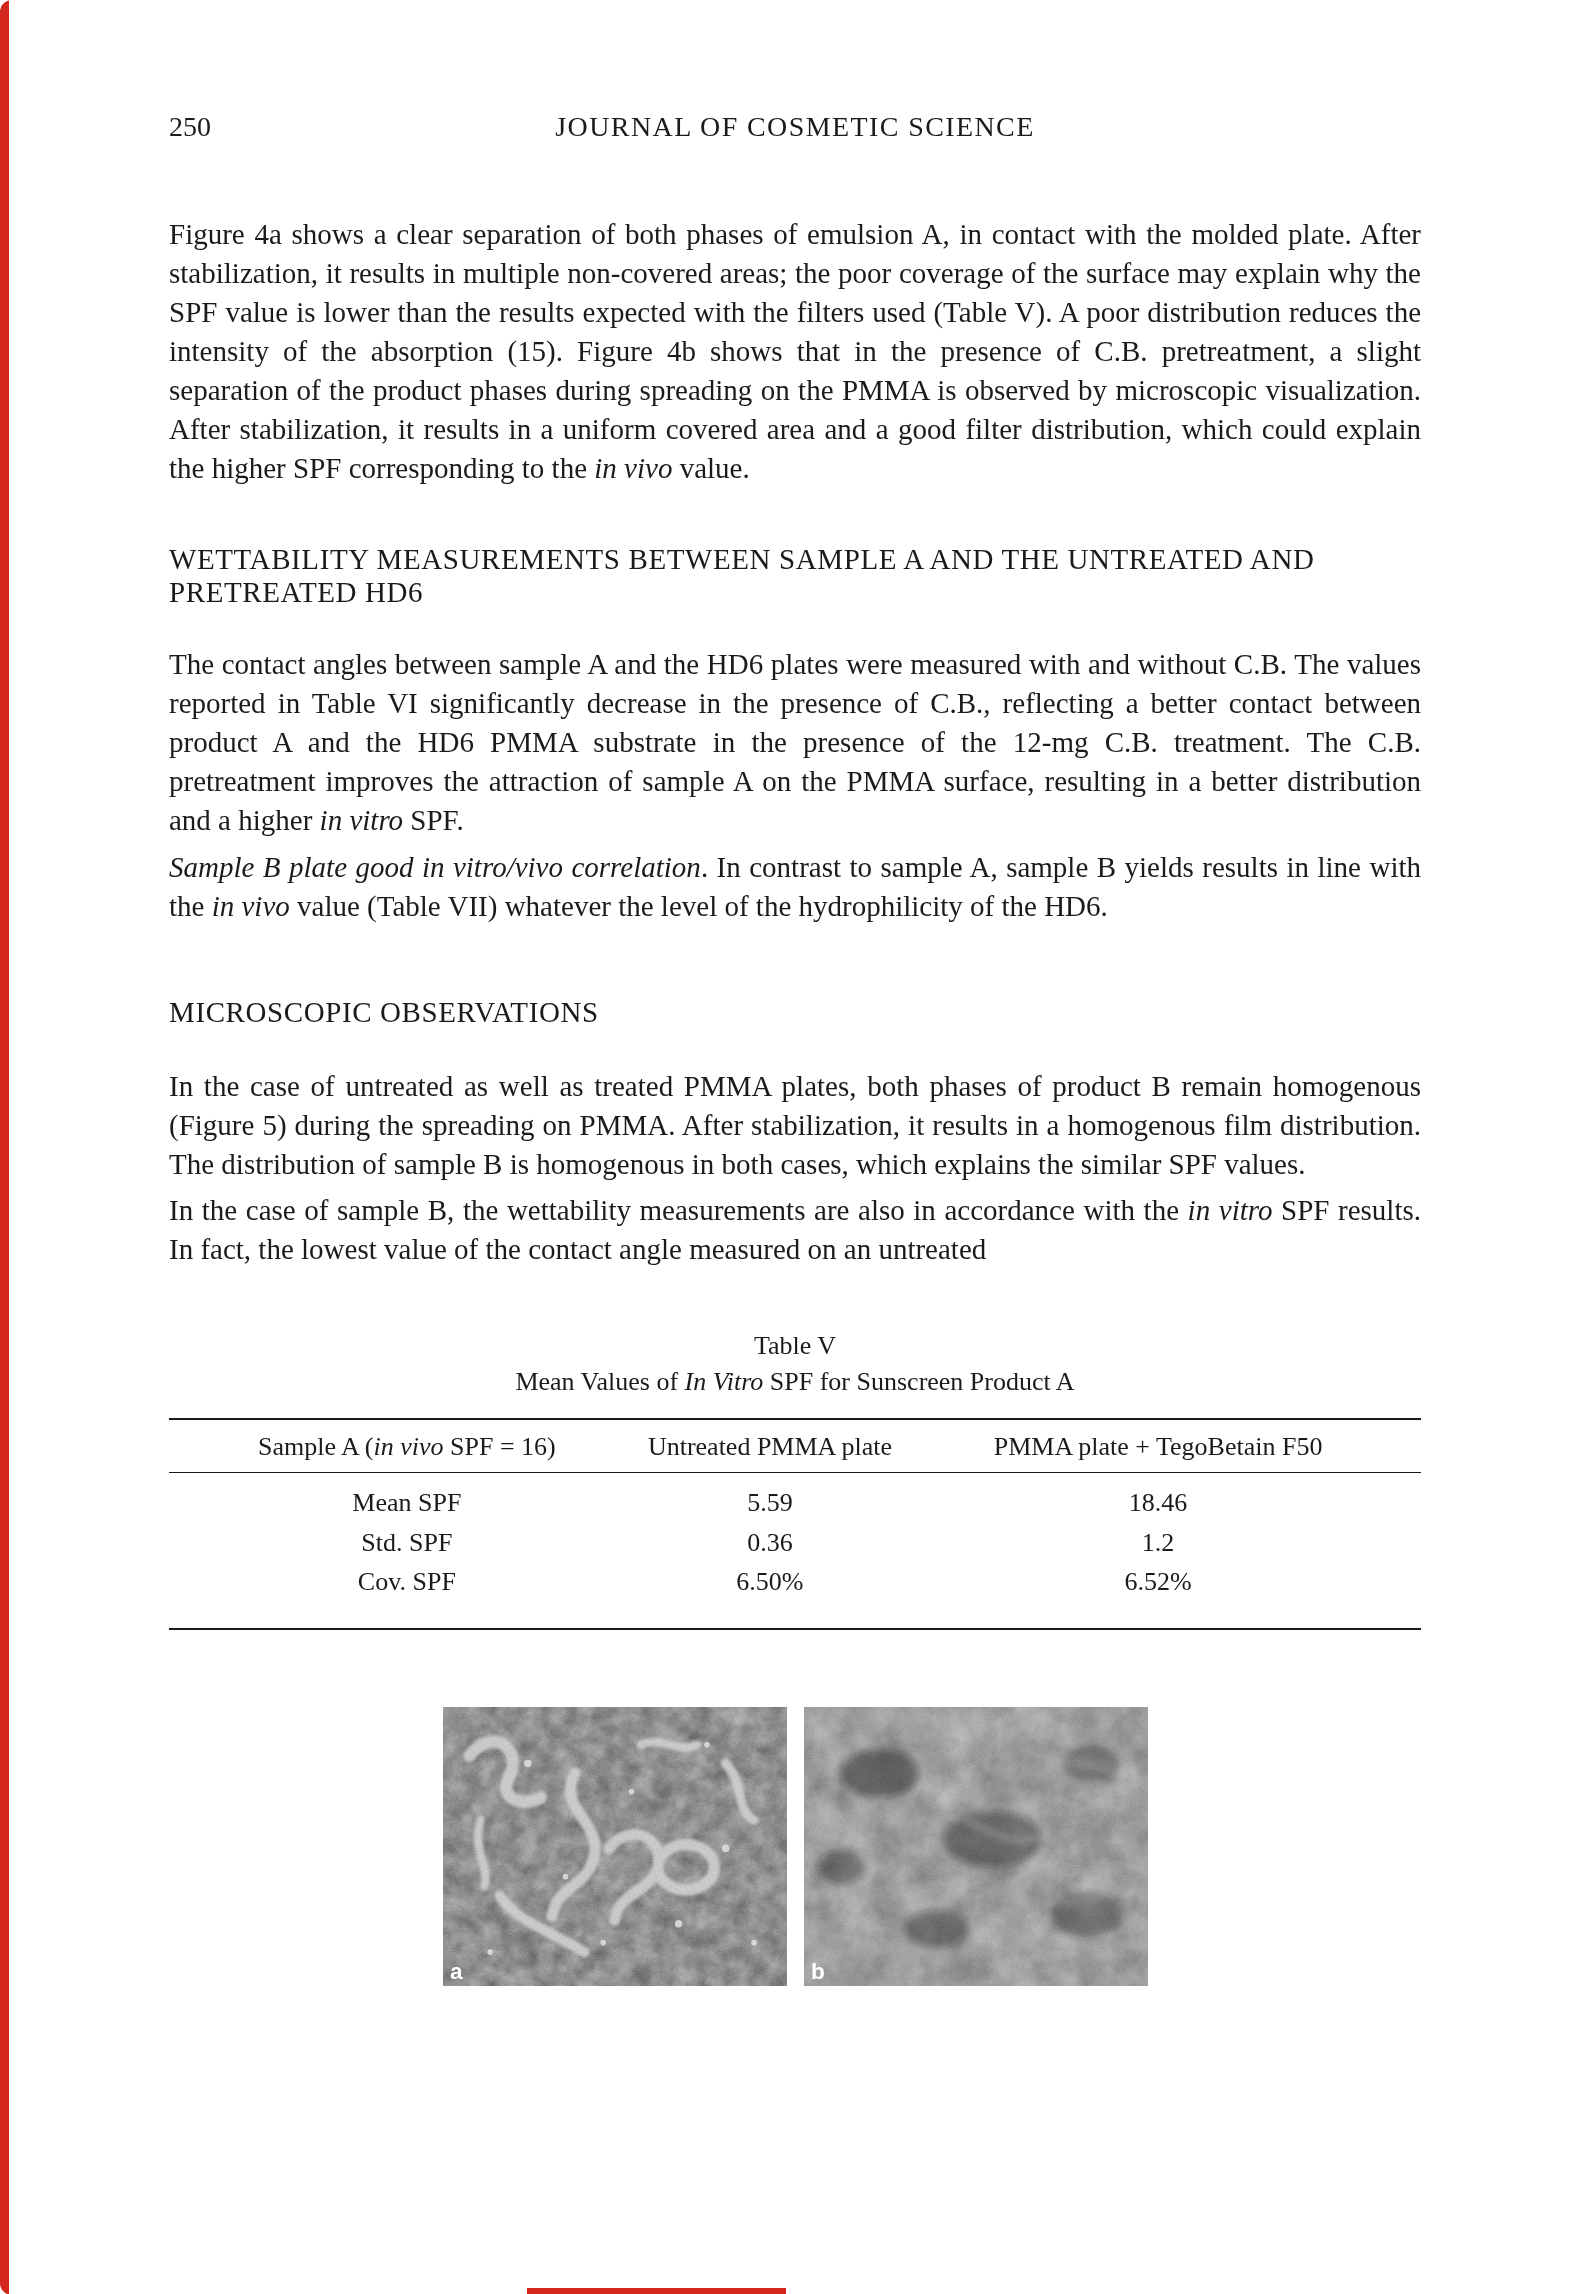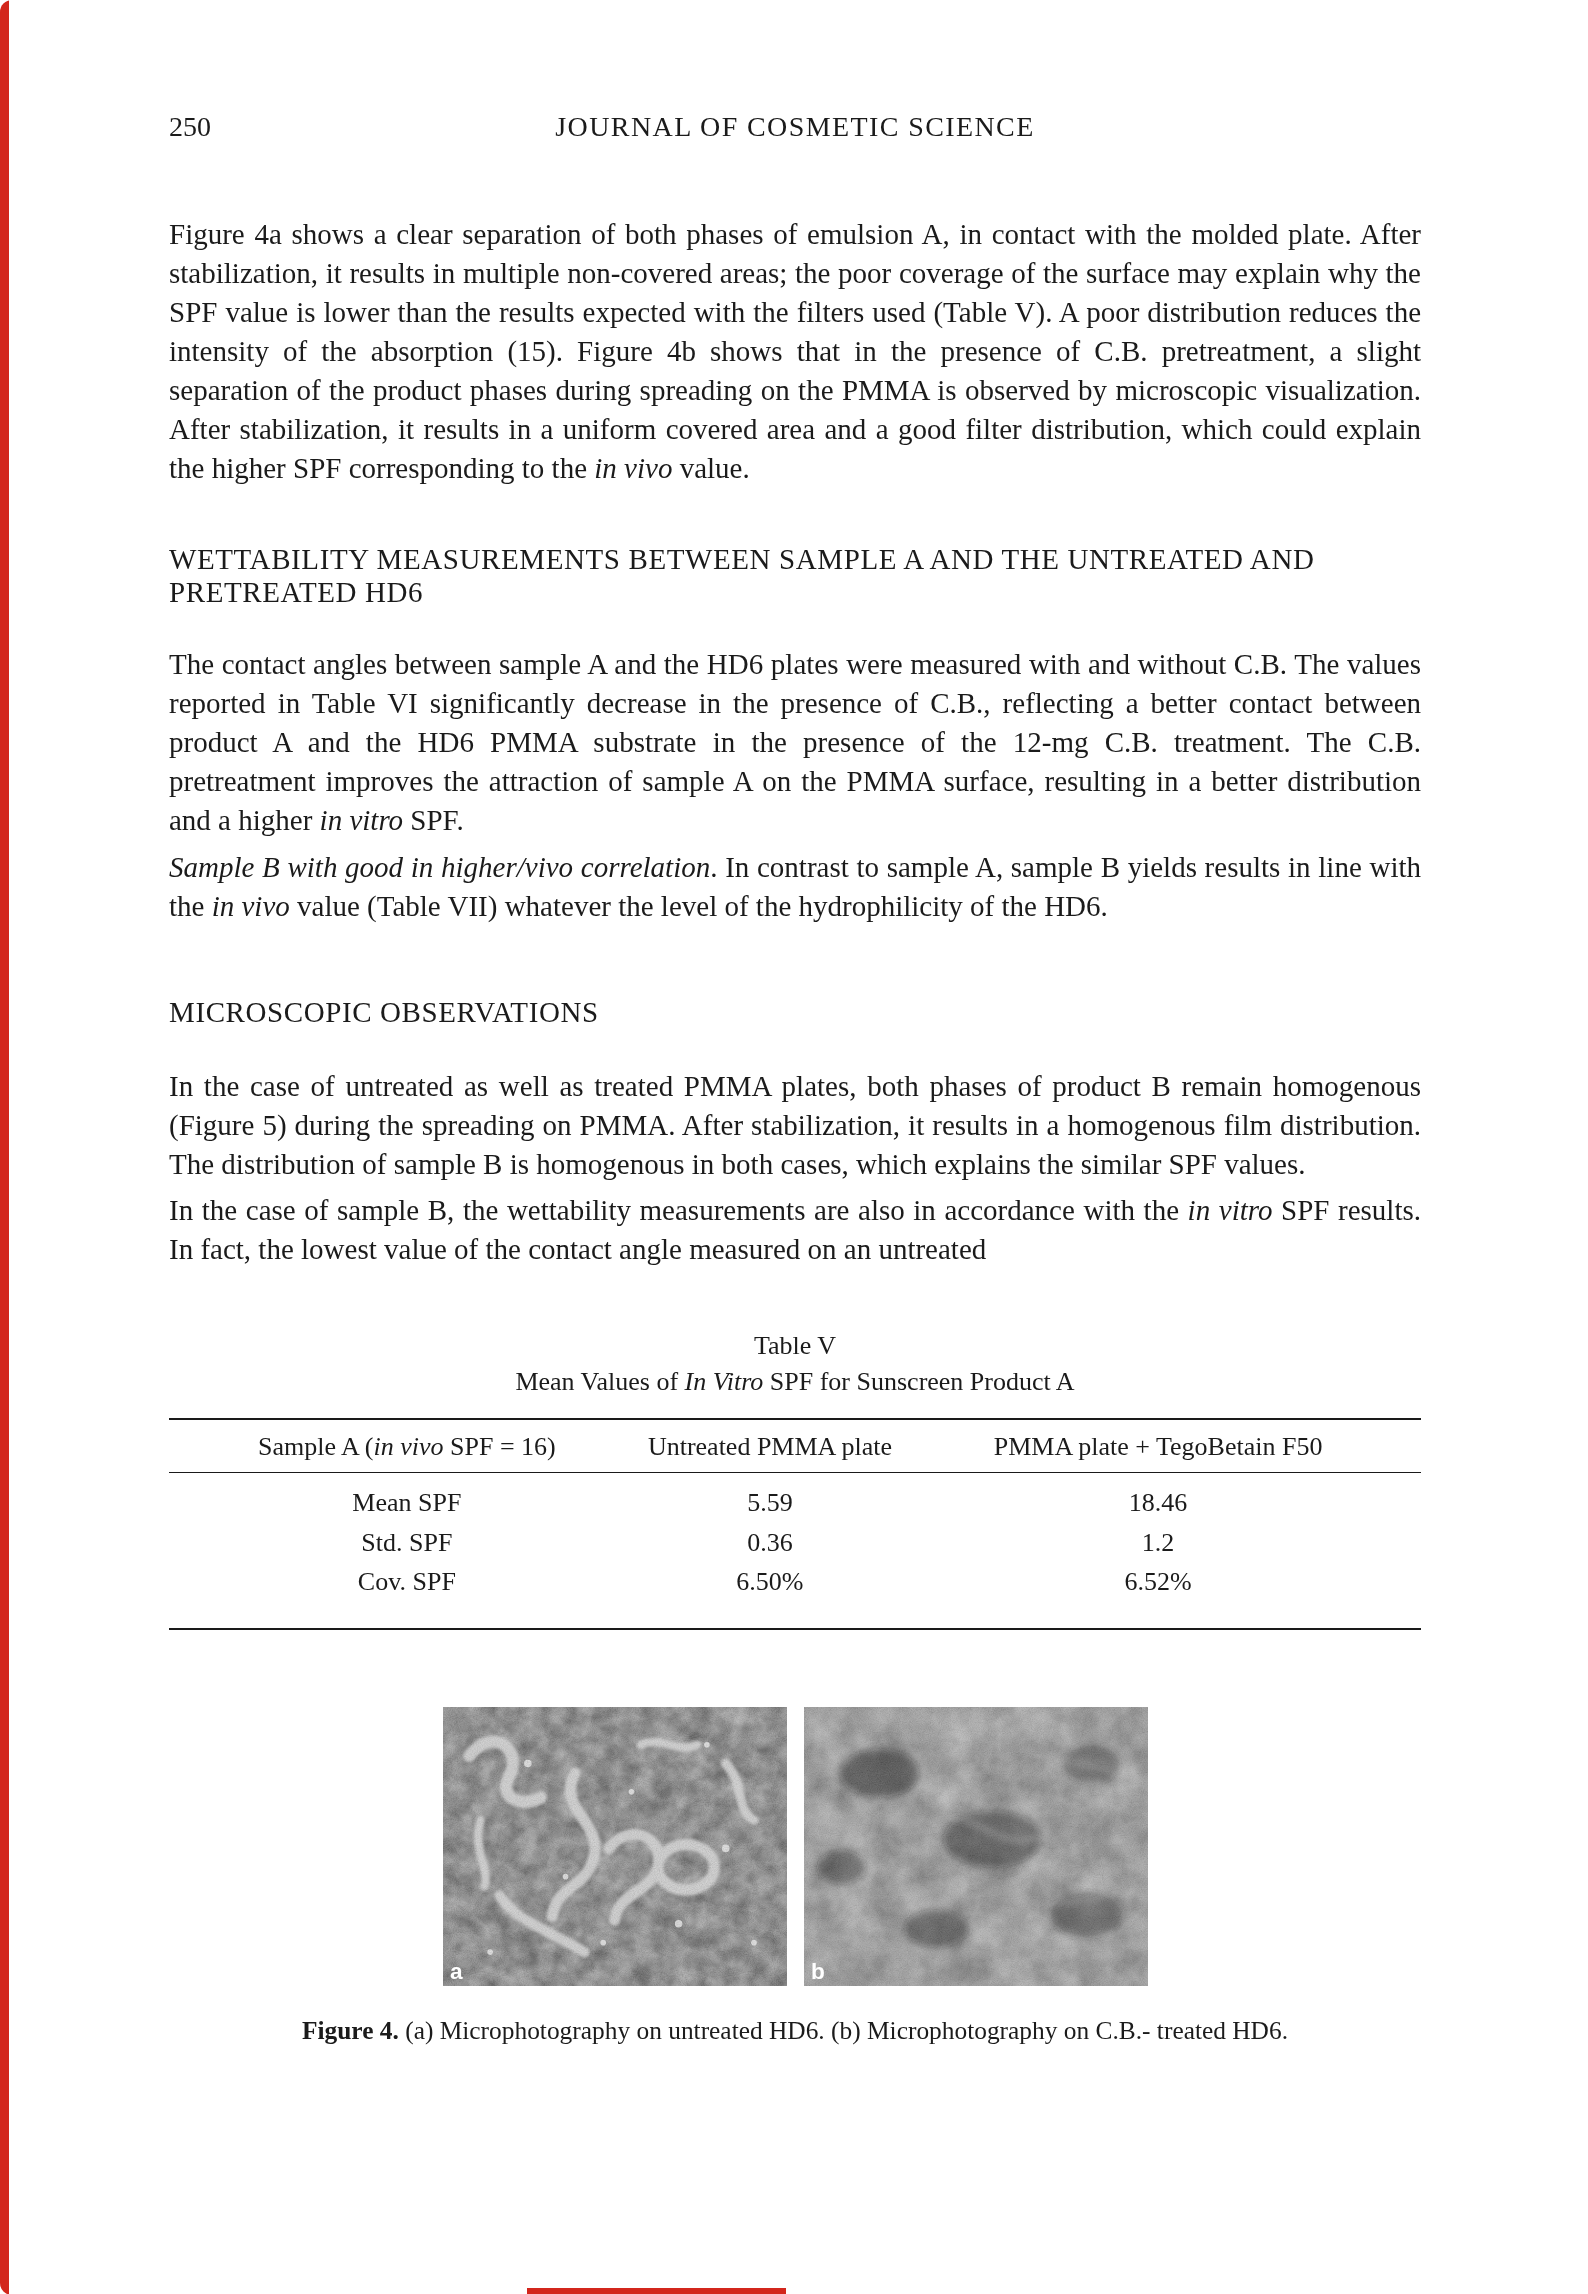--- a/index.html
+++ b/index.html
@@ -64,21 +64,21 @@
       <span class="pagenum">250</span>
       <span class="jtitle">JOURNAL OF COSMETIC SCIENCE</span>
     </div>
 
     <p class="body p1"><span>Figure 4a shows a clear separation of both phases of emulsion A, in contact with the molded plate. After stabilization, it results in multiple non-covered areas; the poor coverage of the surface may explain why the SPF value is lower than the results expected with the filters used (Table V). A poor distribution reduces the intensity of the absorption (15). Figure 4b shows that in the presence of C.B. pretreatment, a slight separation of the product phases during spreading on the PMMA is observed by microscopic visualization. After stabilization, it results in a uniform covered area and a good filter distribution, which could explain the higher SPF corresponding to the </span><i>in vivo</i><span> value.</span></p>
 
     <h2 class="sec">WETTABILITY MEASUREMENTS BETWEEN SAMPLE A AND THE UNTREATED AND PRETREATED HD6</h2>
 
     <p class="body p2"><span>The contact angles between sample A and the HD6 plates were measured with and without C.B. The values reported in Table VI significantly decrease in the presence of C.B., reflecting a better contact between product A and the HD6 PMMA substrate in the presence of the 12-mg C.B. treatment. The C.B. pretreatment improves the attraction of sample A on the PMMA surface, resulting in a better distribution and a higher </span><i>in vitro</i><span> SPF.</span></p>
 
-    <p class="body p3"><i>Sample B with good in higher/vivo correlation</i><span>. In contrast to sample A, sample B yields results in line with the </span><i>in vivo</i><span> value (Table VII) whatever the level of the hydrophilicity of the HD6.</span></p>
+    <p class="body p3"><i>Sample B plate good in vitro/vivo correlation</i><span>. In contrast to sample A, sample B yields results in line with the </span><i>in vivo</i><span> value (Table VII) whatever the level of the hydrophilicity of the HD6.</span></p>
 
     <h2 class="sec sec-2">MICROSCOPIC OBSERVATIONS</h2>
 
     <p class="body p4">In the case of untreated as well as treated PMMA plates, both phases of product B remain homogenous (Figure 5) during the spreading on PMMA. After stabilization, it results in a homogenous film distribution. The distribution of sample B is homogenous in both cases, which explains the similar SPF values.</p>
 
     <p class="body p5"><span>In the case of sample B, the wettability measurements are also in accordance with the </span><i>in vitro</i><span> SPF results. In fact, the lowest value of the contact angle measured on an untreated</span></p>
 
     <section class="tablewrap">
       <div class="tbl-title">Table V</div>
       <div class="tbl-sub"><span>Mean Values of </span><i>In Vitro</i><span> SPF for Sunscreen Product A</span></div>
@@ -209,17 +209,16 @@
             <path d="M220,40 C250,60 280,50 330,70" stroke-width="5"></path>
             <path d="M30,260 C90,250 150,272 220,256 C270,246 310,262 350,252" stroke-width="5"></path>
           </g>
           <rect width="365" height="296" filter="url(#fb-grain)"></rect>
         </svg>
         <figcaption class="figlabel">b</figcaption>
       </figure>
 
     </div>
 
-    <p class="caption"><b>Figure 4.</b><span>  (a) Microphotography on untreated HD6. (b) Microphotography on C.B.- treated HD6.</span></p>
 
   </div>
 </div>
 
 
 </body></html>

